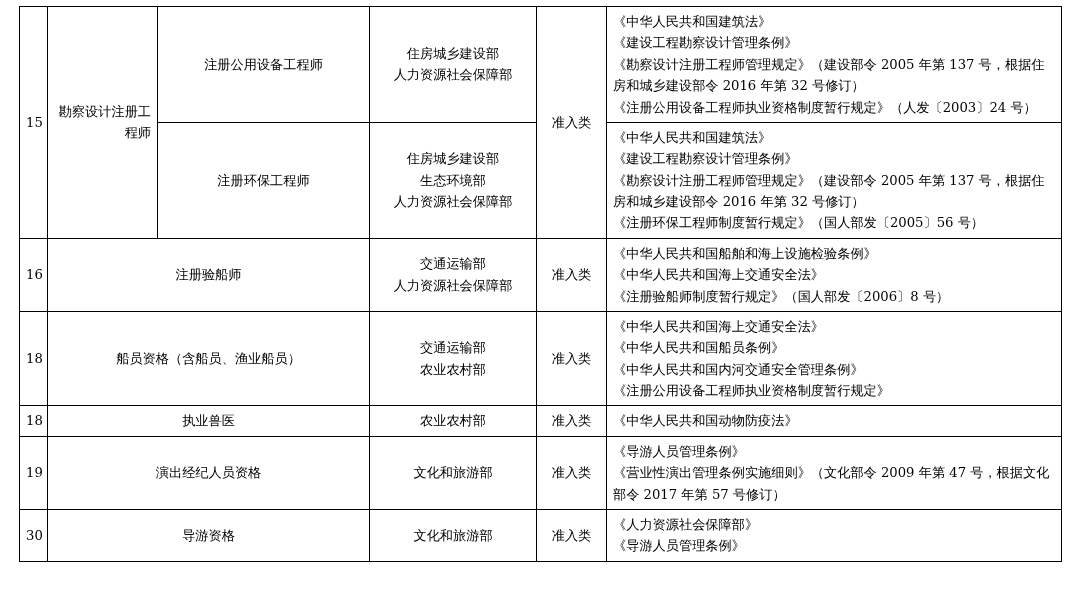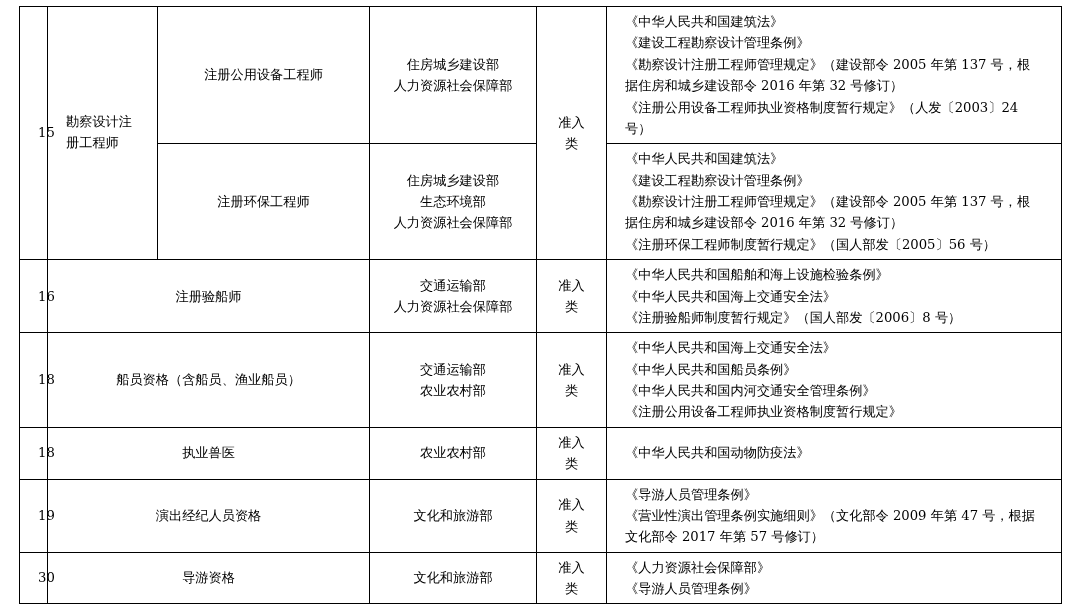--- a/index.html
+++ b/index.html
@@ -21,43 +21,42 @@
   }
   table.reg-table {
     border-collapse: collapse;
     table-layout: fixed;
     width: 1042px;
     margin: 6px 19px 0 19px;
   }
   table.reg-table td {
     border: 1px solid #000000;
     vertical-align: middle;
-    padding: 4px 18px;
+    padding: 4px 6px;
     font-size: 13.2px;
     line-height: 1.62;
   }
   col.c-num   { width: 28px; }
   col.c-name  { width: 110px; }
   col.c-cert  { width: 212px; }
   col.c-dept  { width: 167px; }
   col.c-type  { width: 70px; }
   col.c-basis { width: 455px; }
 
   .cell-num {
     text-align: left;
     font-size: 13px;
   }
   .cell-center {
     text-align: center;
   }
   .cell-name {
-    text-align: left;
+    text-align: right;
     font-size: 13.2px;
     line-height: 1.7;
-    font-family: Liberation Mono, monospace;
   }
   .cell-basis {
     text-align: left;
     font-size: 13px;
     line-height: 1.72;
   }
   .cell-basis div {
     white-space: normal;
   }
   .dept-line { display: block; }

